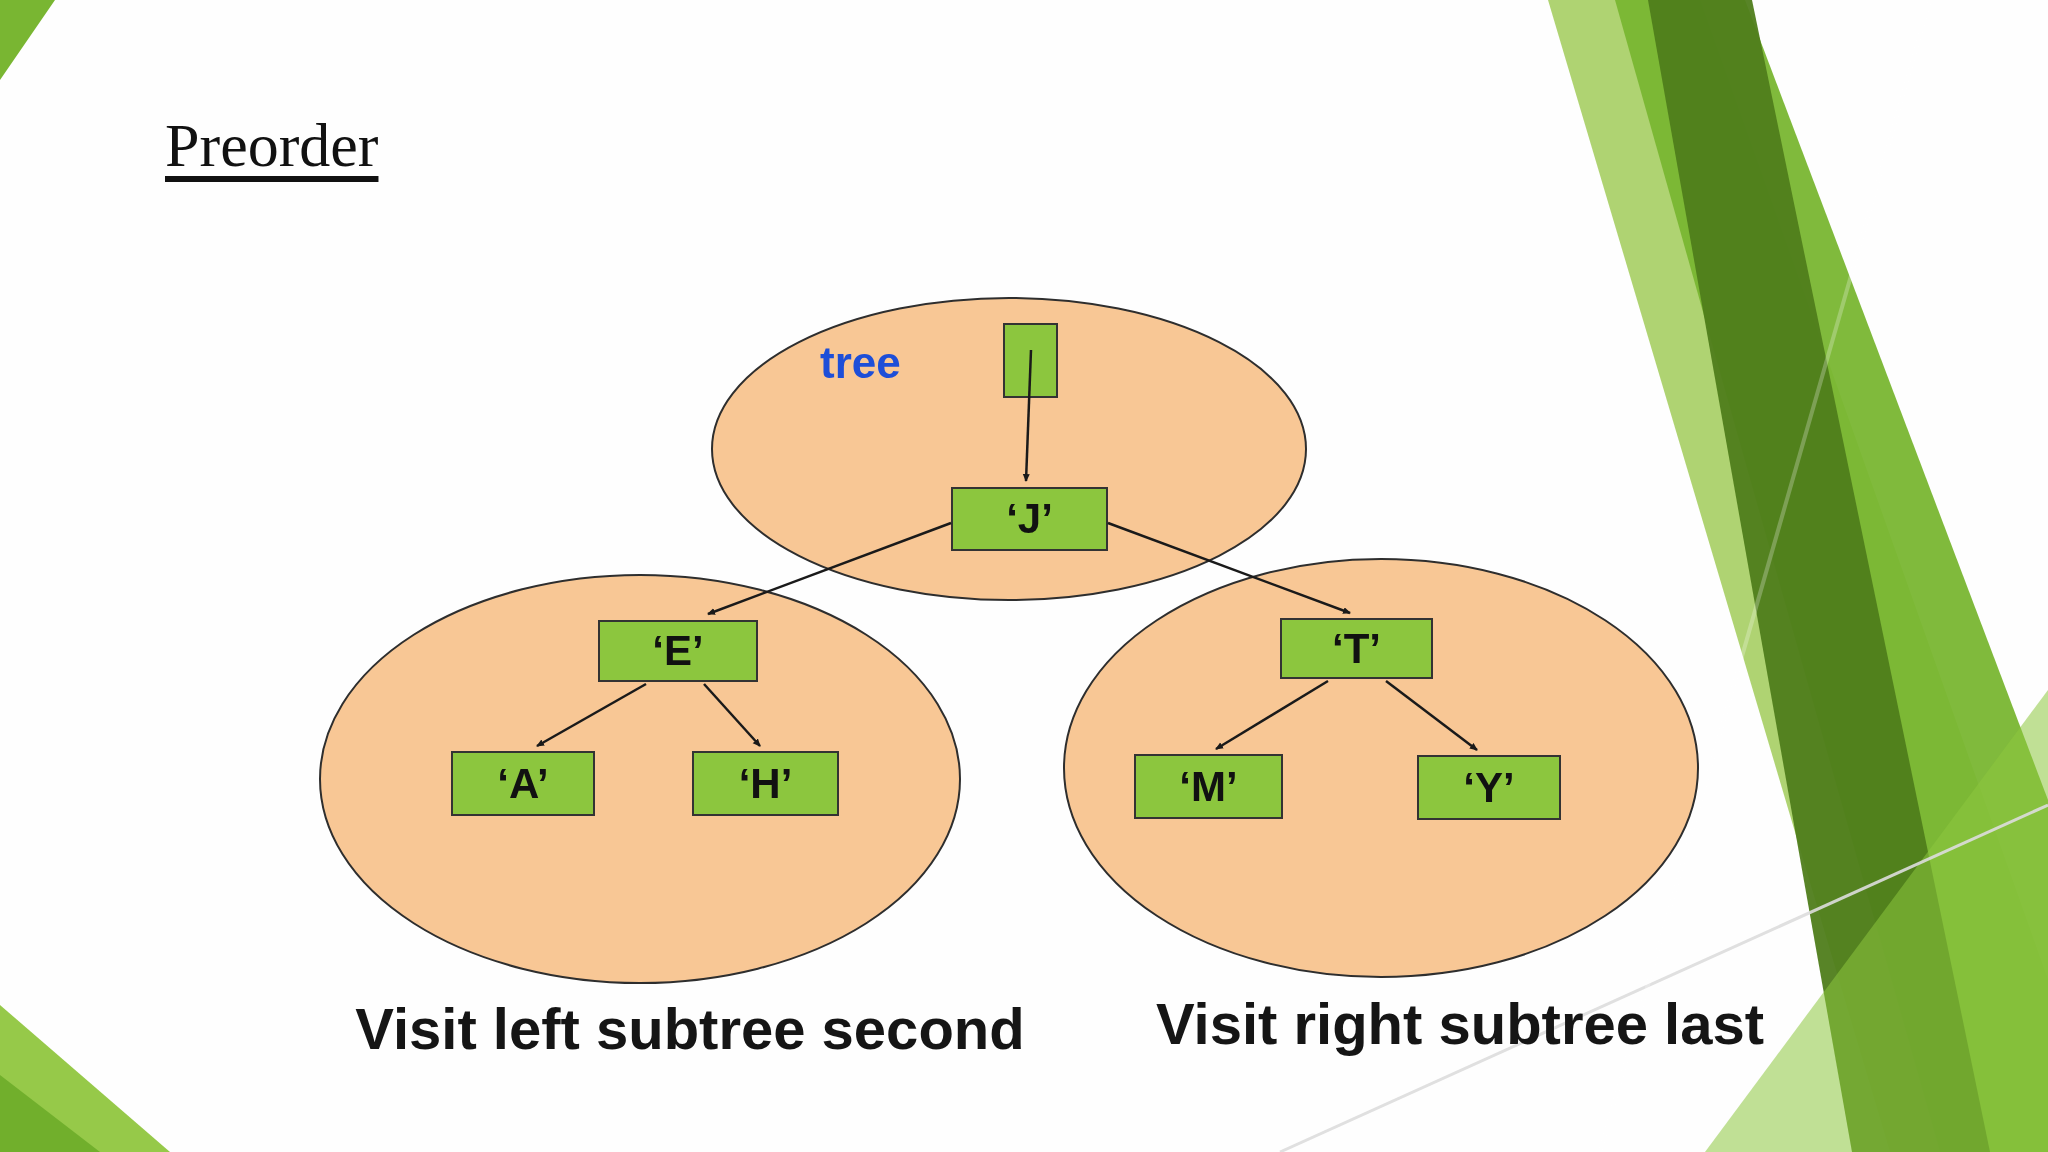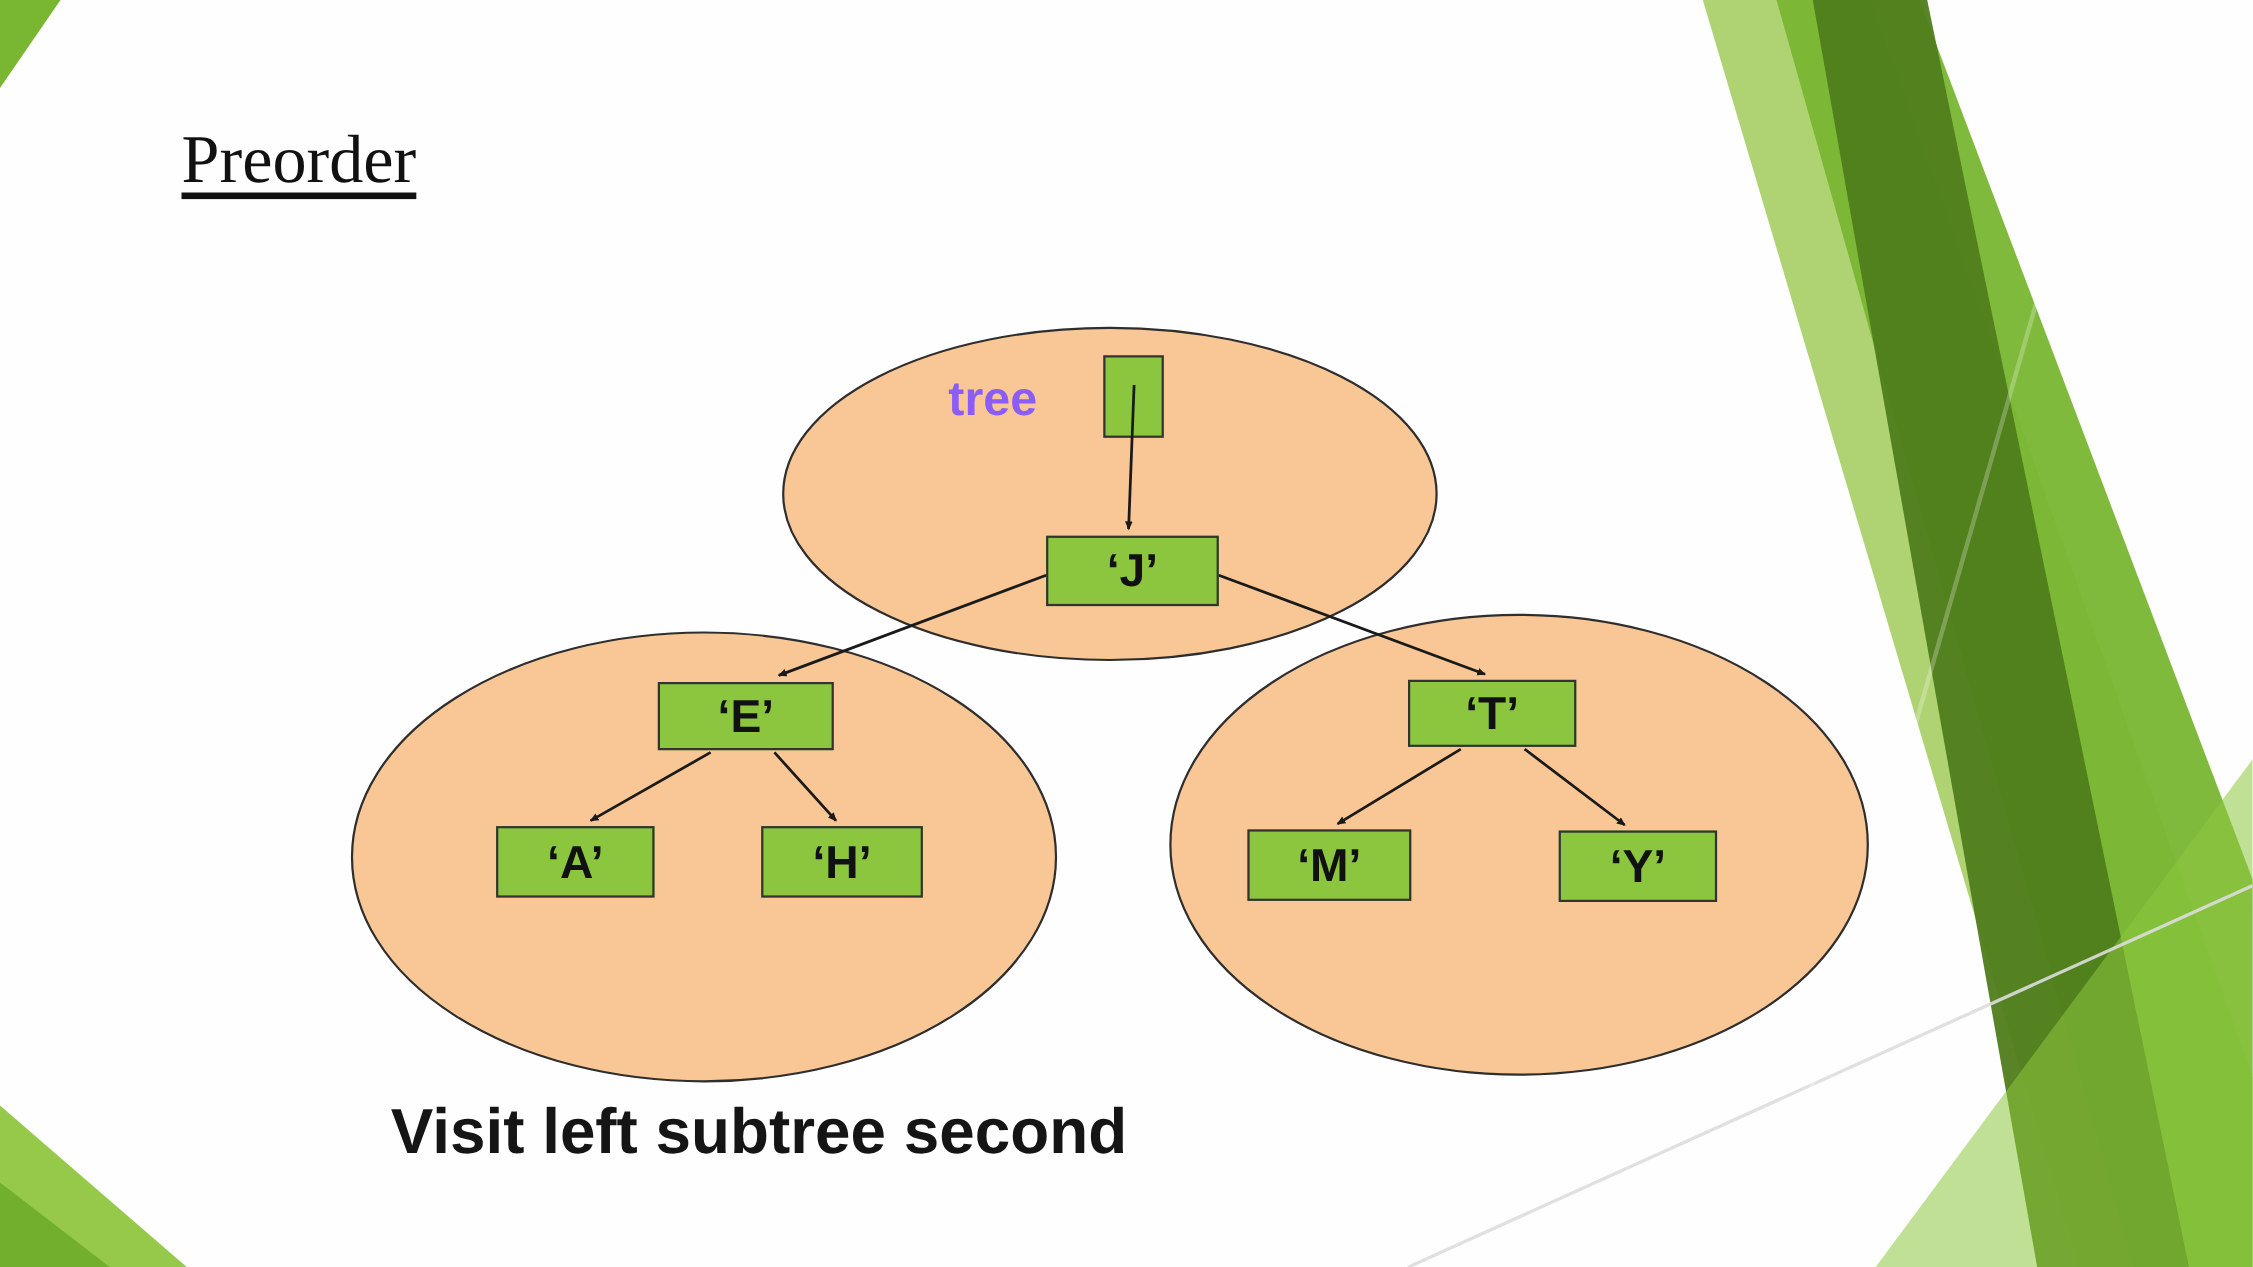--- a/index.html
+++ b/index.html
@@ -65,24 +65,24 @@
     border: 2px solid #333333;
     box-sizing: border-box;
   }
 
   .tree-label {
     position: absolute;
     z-index: 3;
     left: 820px;
     top: 338px;
     width: 165px;
-    text-align: center;
+    text-align: left;
     font-size: 44px;
     font-weight: bold;
-    color: #8b5cf6;
+    color: #1d4ed8;
   }
 
   .caption {
     position: absolute;
     z-index: 3;
     font-size: 58px;
     font-weight: bold;
     color: #151515;
     text-align: center;
   }
@@ -145,14 +145,15 @@
       <line x1="951" y1="523" x2="708" y2="614" marker-end="url(#arrowhead)"></line>
       <line x1="1108" y1="523" x2="1350" y2="613" marker-end="url(#arrowhead)"></line>
       <line x1="646" y1="684" x2="537" y2="746" marker-end="url(#arrowhead)"></line>
       <line x1="704" y1="684" x2="760" y2="746" marker-end="url(#arrowhead)"></line>
       <line x1="1328" y1="681" x2="1216" y2="749" marker-end="url(#arrowhead)"></line>
       <line x1="1386" y1="681" x2="1477" y2="750" marker-end="url(#arrowhead)"></line>
     </g>
   </svg>
 
   <div class="caption caption-left">Visit left subtree second</div>
+  <div class="caption caption-right">Visit right subtree last</div>
 
 </div>
 
 </body></html>

